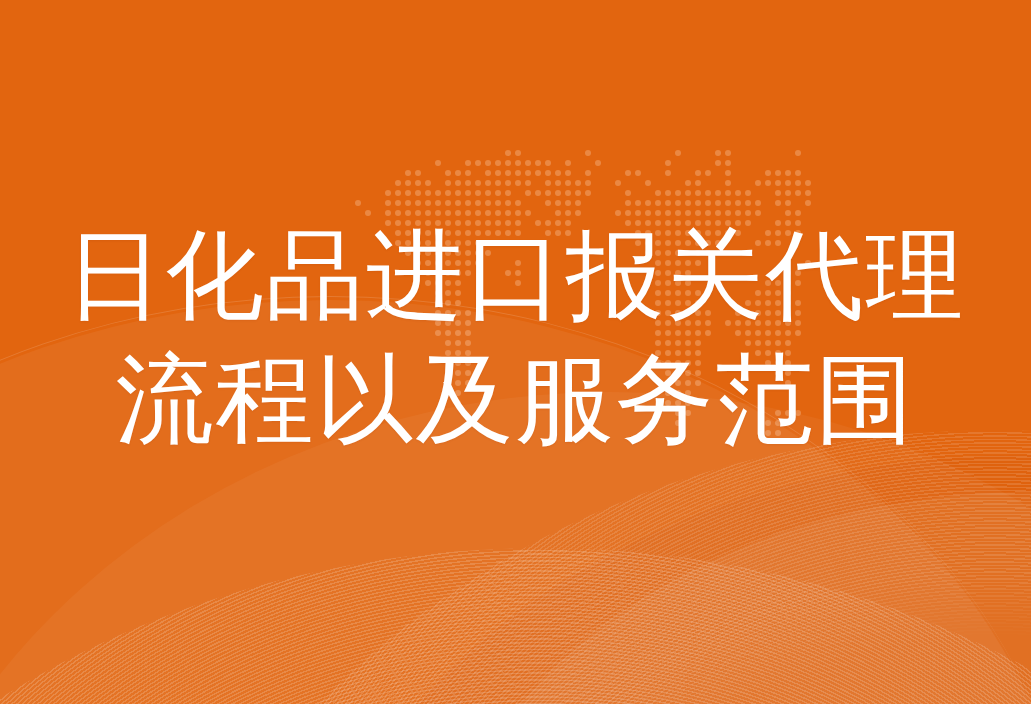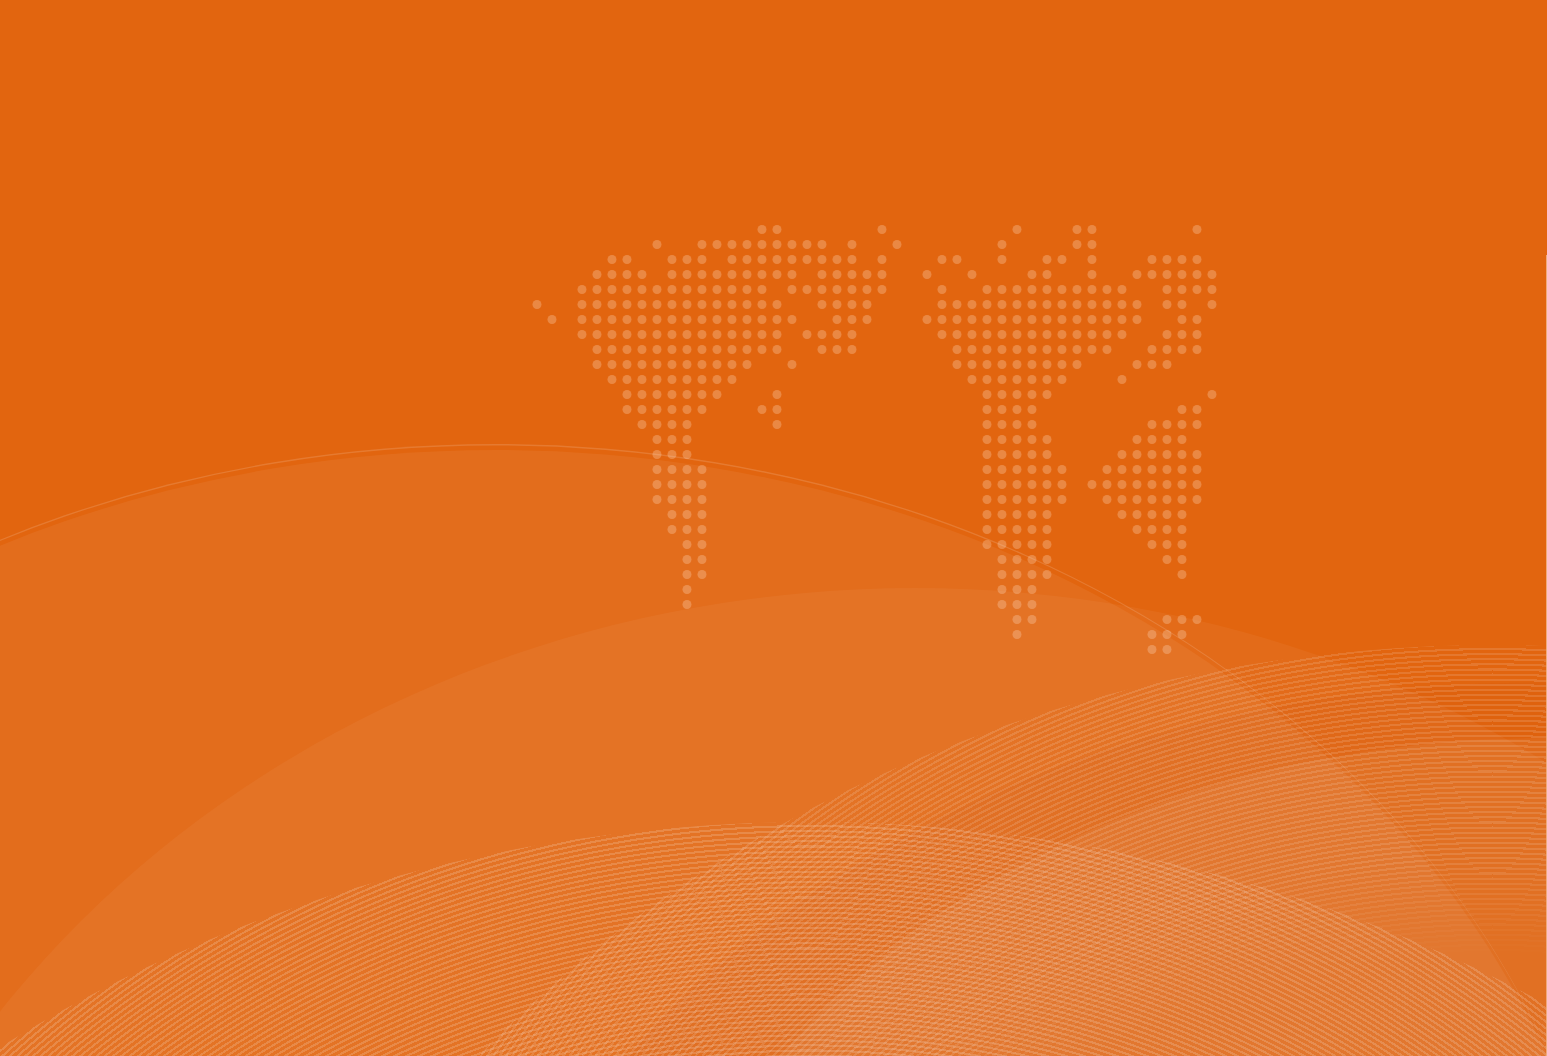--- a/index.html
+++ b/index.html
@@ -686,15 +686,17 @@
   <div class="sweep3"></div>
   <div class="sweep1"></div>
   <div class="sweep4"></div>
   <div class="sweep2"></div>
   <div class="crest"></div>
   <div class="stripes2"></div>
   <div class="stripes"></div>
 
 
   <h1 id="headline">
+    <span class="line line-1">日化品进口报关代理</span>
+    <span class="line line-2">流程以及服务范围</span>
   </h1>
 
 </div>
 
 </body></html>

